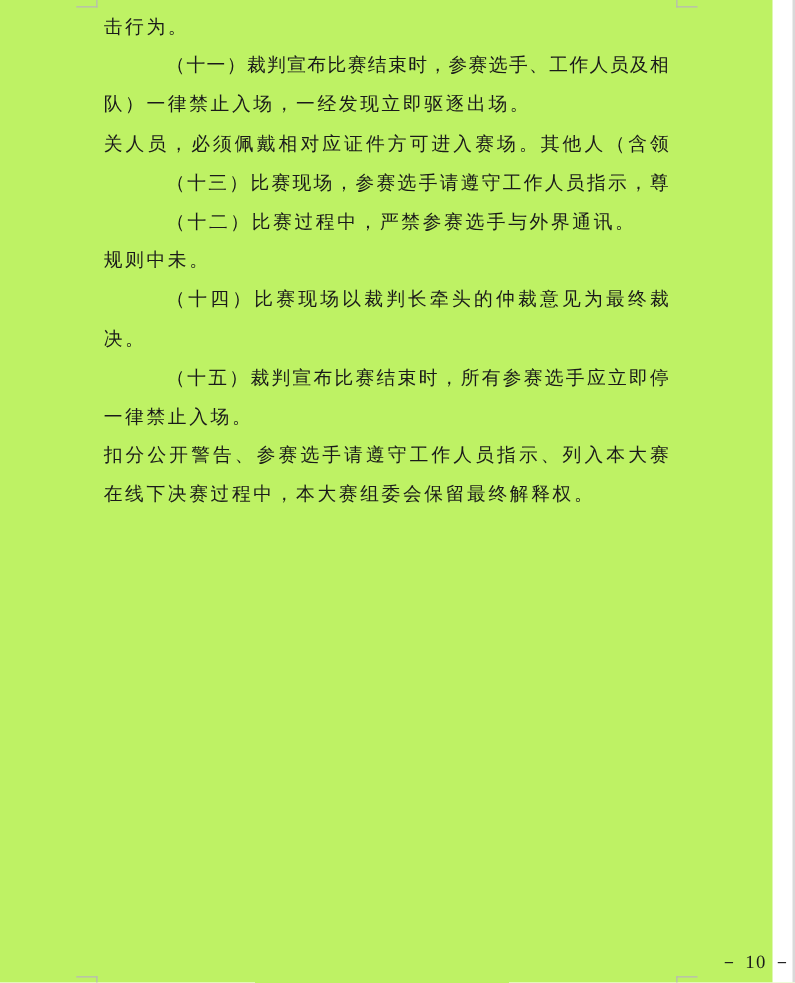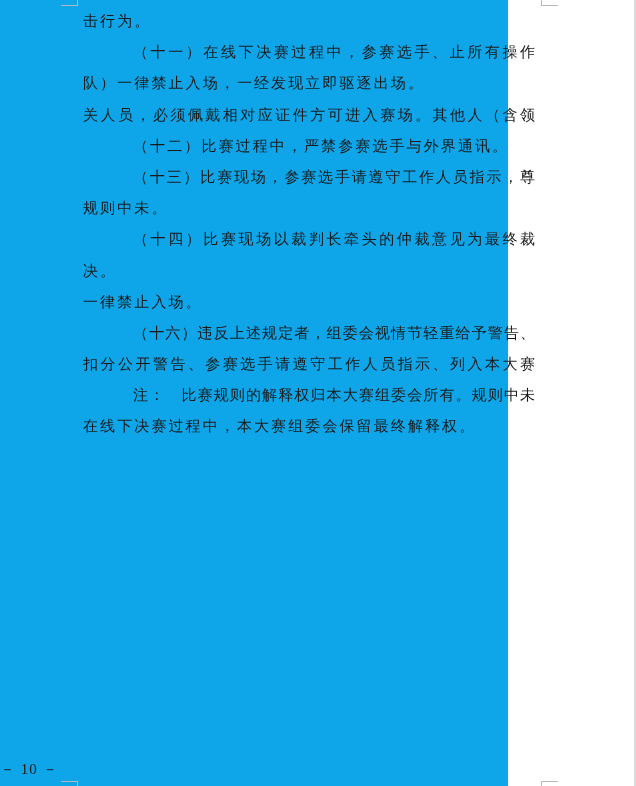--- a/index.html
+++ b/index.html
@@ -11,23 +11,23 @@
       width: 636px;
       height: 786px;
       position: relative;
       overflow: hidden;
       font-family: "DejaVu Sans", "Liberation Sans", sans-serif;
       color: #1a1a1a;
     }
     .page {
       position: absolute;
       left: 0; top: 0;
-      width: 508px;
+      width: 618px;
       height: 786px;
-      background: #0ea5e9;
+      background: #bef264;
     }
     .right-edge {
       position: absolute;
       left: 634px; top: 0;
       width: 2px; height: 786px;
       background: #d9d9d9;
     }
     .corner {
       position: absolute;
       border-color: #b8b8b8;
@@ -58,48 +58,47 @@
     .line.justify {
       text-align: justify;
       text-align-last: justify;
       letter-spacing: 0;
     }
 
     .footer {
       position: absolute;
       left: 0; top: 760px;
       width: 634px;
-      text-align: left;
+      text-align: right;
       font-family: "Liberation Serif", "DejaVu Serif", serif;
       font-size: 15px;
       color: #1a1a1a;
       letter-spacing: 1px;
     }
   </style>
 </head>
 <body>
 
 <div class="page">
   <div class="corner tl"></div>
   <div class="corner tr"></div>
   <div class="corner bl"></div>
   <div class="corner br"></div>
 
   <div class="body-text">
     <div class="line">击行为。</div>
-    <div class="line indent justify">（十一）在线下决赛过程中，参赛选手、止所有操作</div>
+    <div class="line indent justify">（十一）裁判宣布比赛结束时，参赛选手、工作人员及相</div>
     <div class="line">队）一律禁止入场，一经发现立即驱逐出场。</div>
     <div class="line justify">关人员，必须佩戴相对应证件方可进入赛场。其他人（含领</div>
+    <div class="line indent justify">（十三）比赛现场，参赛选手请遵守工作人员指示，尊</div>
     <div class="line indent">（十二）比赛过程中，严禁参赛选手与外界通讯。</div>
-    <div class="line indent justify">（十三）比赛现场，参赛选手请遵守工作人员指示，尊</div>
     <div class="line">规则中未。</div>
     <div class="line indent justify">（十四）比赛现场以裁判长牵头的仲裁意见为最终裁</div>
     <div class="line">决。</div>
+    <div class="line indent justify">（十五）裁判宣布比赛结束时，所有参赛选手应立即停</div>
     <div class="line">一律禁止入场。</div>
-    <div class="line indent justify">（十六）违反上述规定者，组委会视情节轻重给予警告、</div>
     <div class="line justify">扣分公开警告、参赛选手请遵守工作人员指示、列入本大赛</div>
-    <div class="line indent justify">注：　比赛规则的解释权归本大赛组委会所有。规则中未</div>
     <div class="line">在线下决赛过程中，本大赛组委会保留最终解释权。</div>
   </div>
 
   <div class="footer">－ 10 －</div>
 </div>
 <div class="right-edge"></div>
 
 </body></html>

